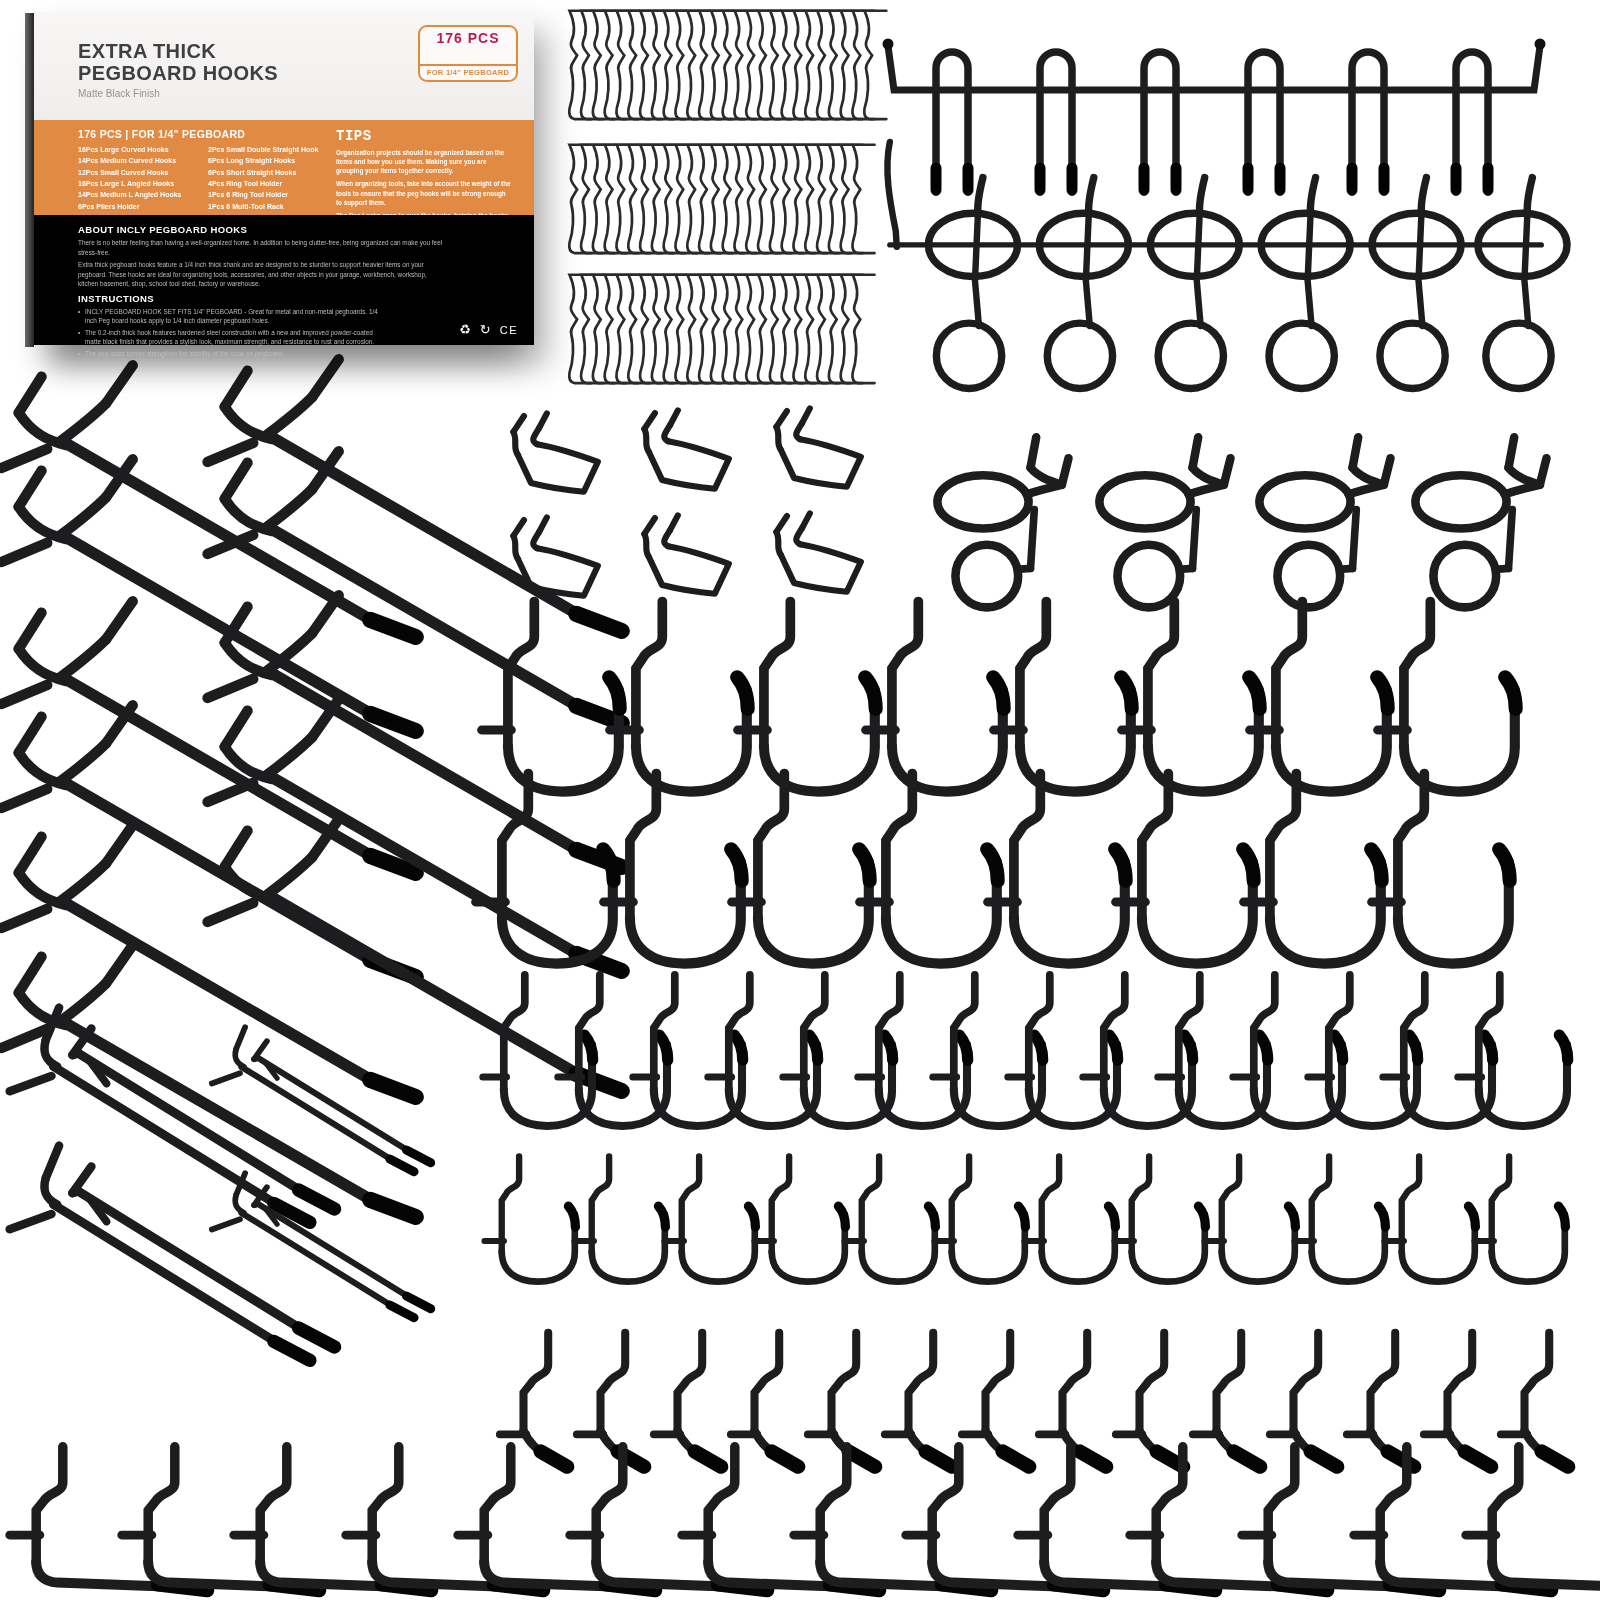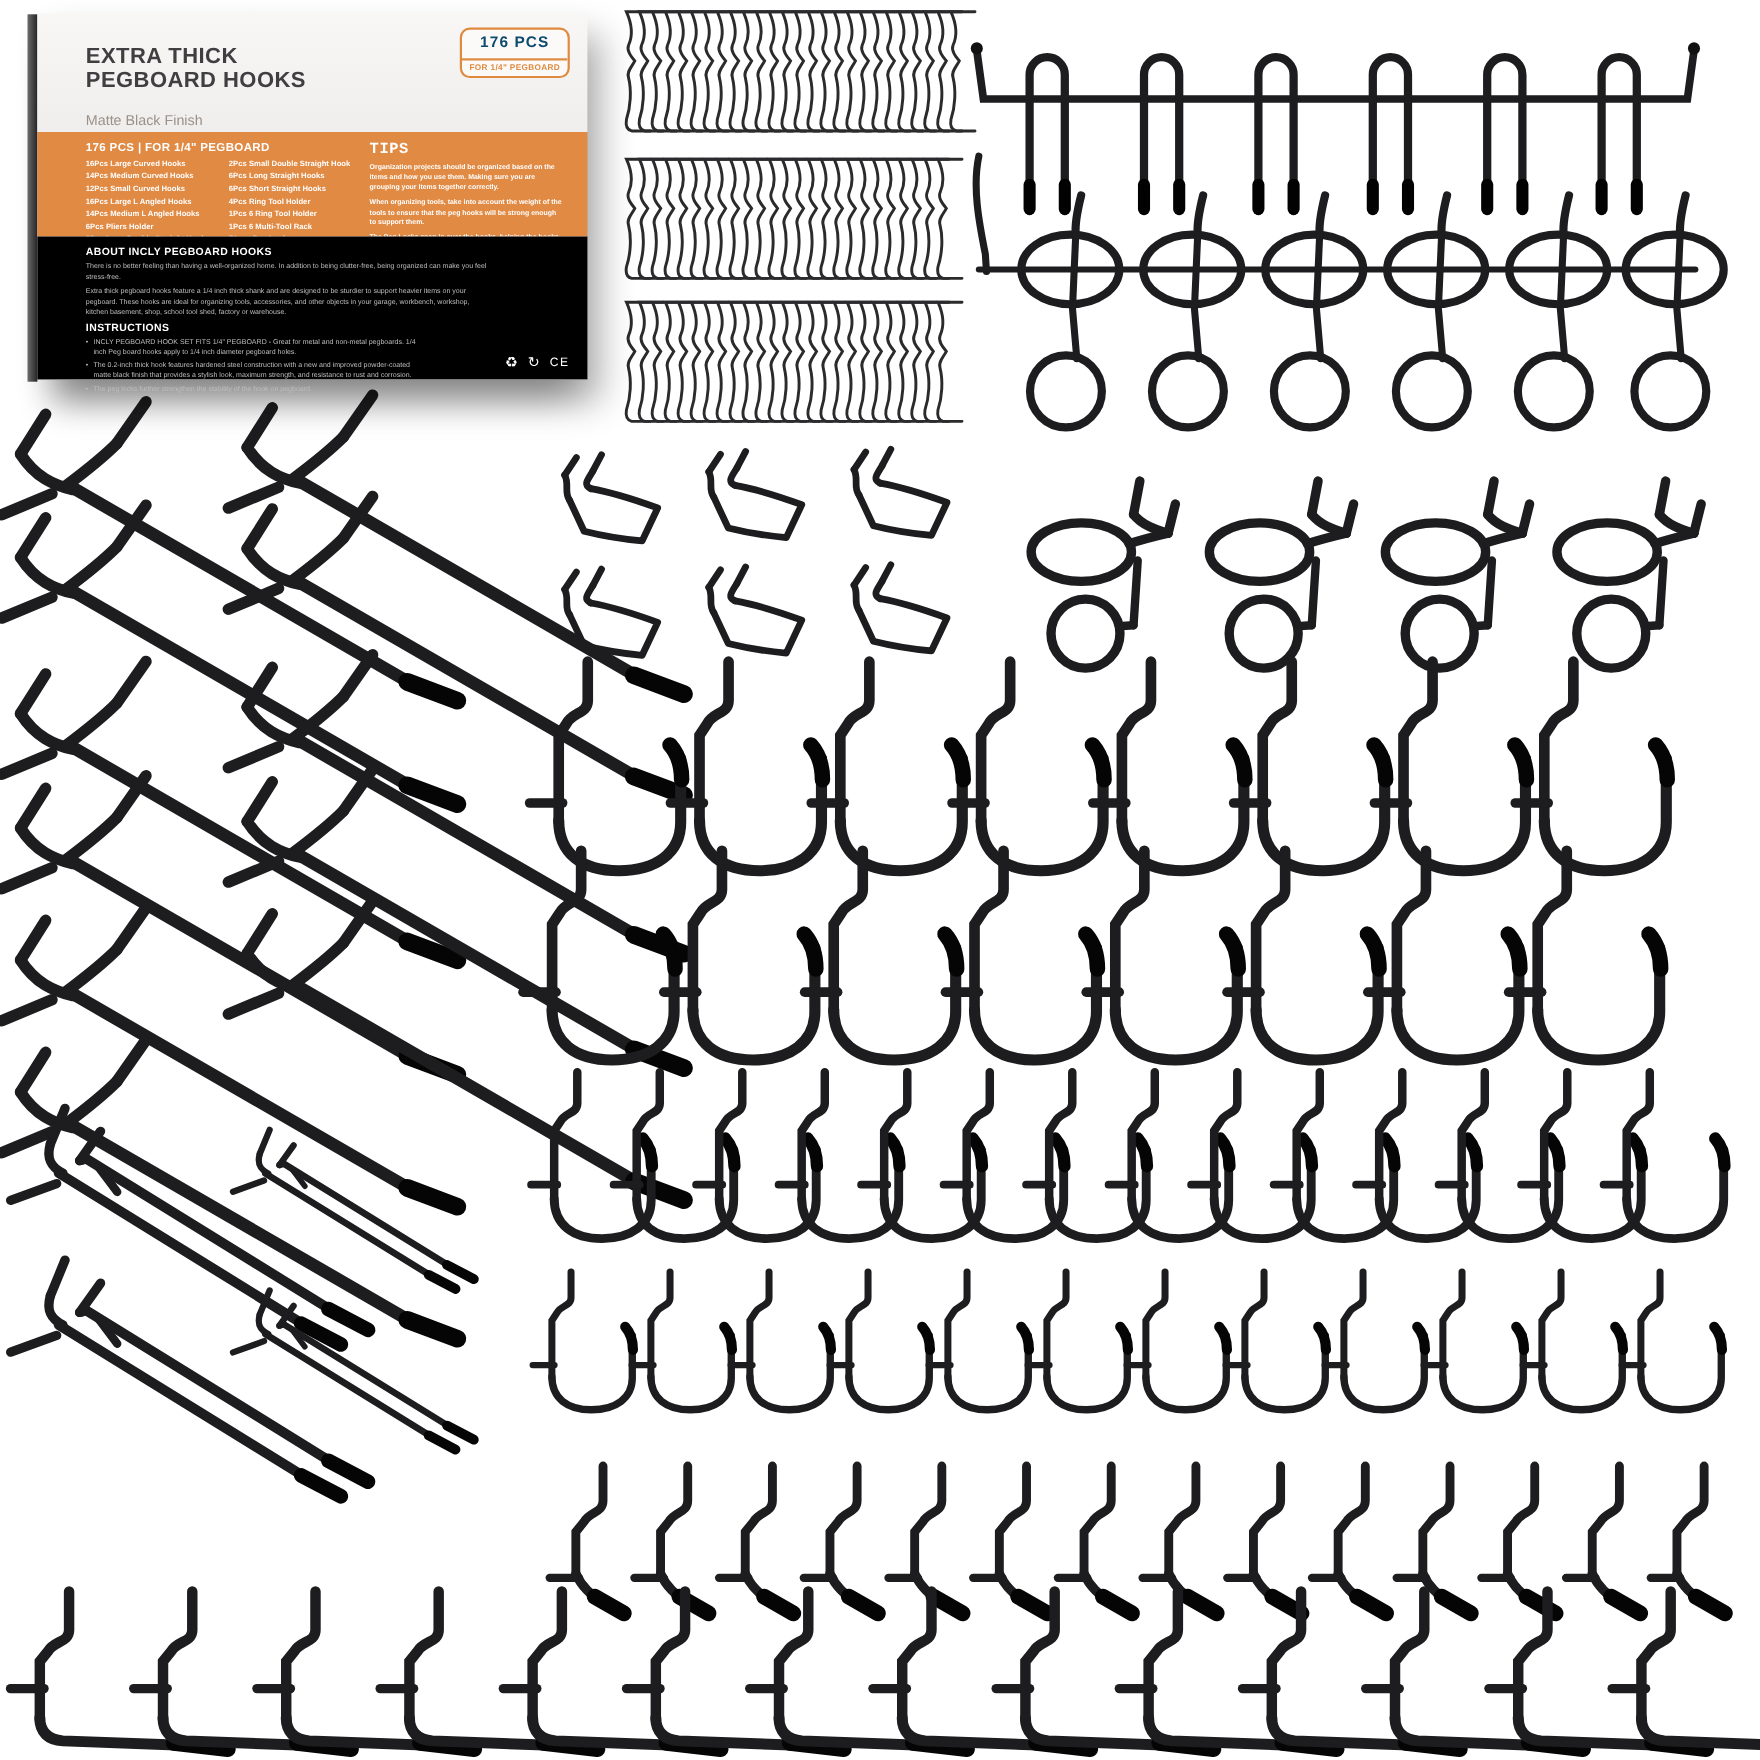--- a/index.html
+++ b/index.html
@@ -9,24 +9,24 @@
 
   
   .box{position:absolute;left:34px;top:12px;width:500px;height:333px;
        box-shadow:12px 20px 30px rgba(0,0,0,.32), 0 34px 28px -18px rgba(0,0,0,.25);}
   .box::before{content:'';position:absolute;left:-9px;top:1px;bottom:-2px;width:9px;
        background:linear-gradient(90deg,#6b6b6b,#252527);}
   .box-top{height:108px;background:linear-gradient(180deg,#F8F7F5,#EFEEEC);
        padding:12px 16px 0 44px;box-sizing:border-box;position:relative;}
   .brand{font-size:29px;font-weight:bold;color:#EF8730;letter-spacing:2px;}
   .title{font-size:20px;font-weight:bold;color:#3F3F41;line-height:1.1;letter-spacing:.4px;margin-top:16px;}
-  .subtitle{font-size:13px;color:#9B9189;margin-top:18px;}
+  .subtitle{font-size:10px;color:#9B9189;margin-top:4px;}
   .badge{position:absolute;right:16px;top:13px;border:2px solid #DF8A3F;border-radius:9px;
        background:#FBFAF8;text-align:center;overflow:hidden;min-width:96px;}
-  .badge-pieces{font-size:14px;font-weight:bold;color:#0c4a6e;padding:3px 12px 7px;letter-spacing:1px;}
+  .badge-pieces{font-size:14px;font-weight:bold;color:#be185d;padding:3px 12px 18px;letter-spacing:1px;}
   .badge-fit{font-size:7.5px;font-weight:bold;color:#DF8A3F;border-top:2px solid #DF8A3F;
        padding:2px 6px 3px;letter-spacing:.3px;}
 
   .box-orange{height:95px;background:#E18A44;padding:8px 14px 0 44px;box-sizing:border-box;
        color:#fff;position:relative;}
   .contents-heading{font-size:10.5px;font-weight:bold;letter-spacing:.3px;}
   .contents-cols{display:flex;gap:12px;margin-top:4px;}
   .clist{font-size:7px;font-weight:bold;line-height:1.62;}
   .clist-1{width:118px;} .clist-2{width:128px;}
   .tips{position:absolute;left:302px;top:8px;width:176px;}

